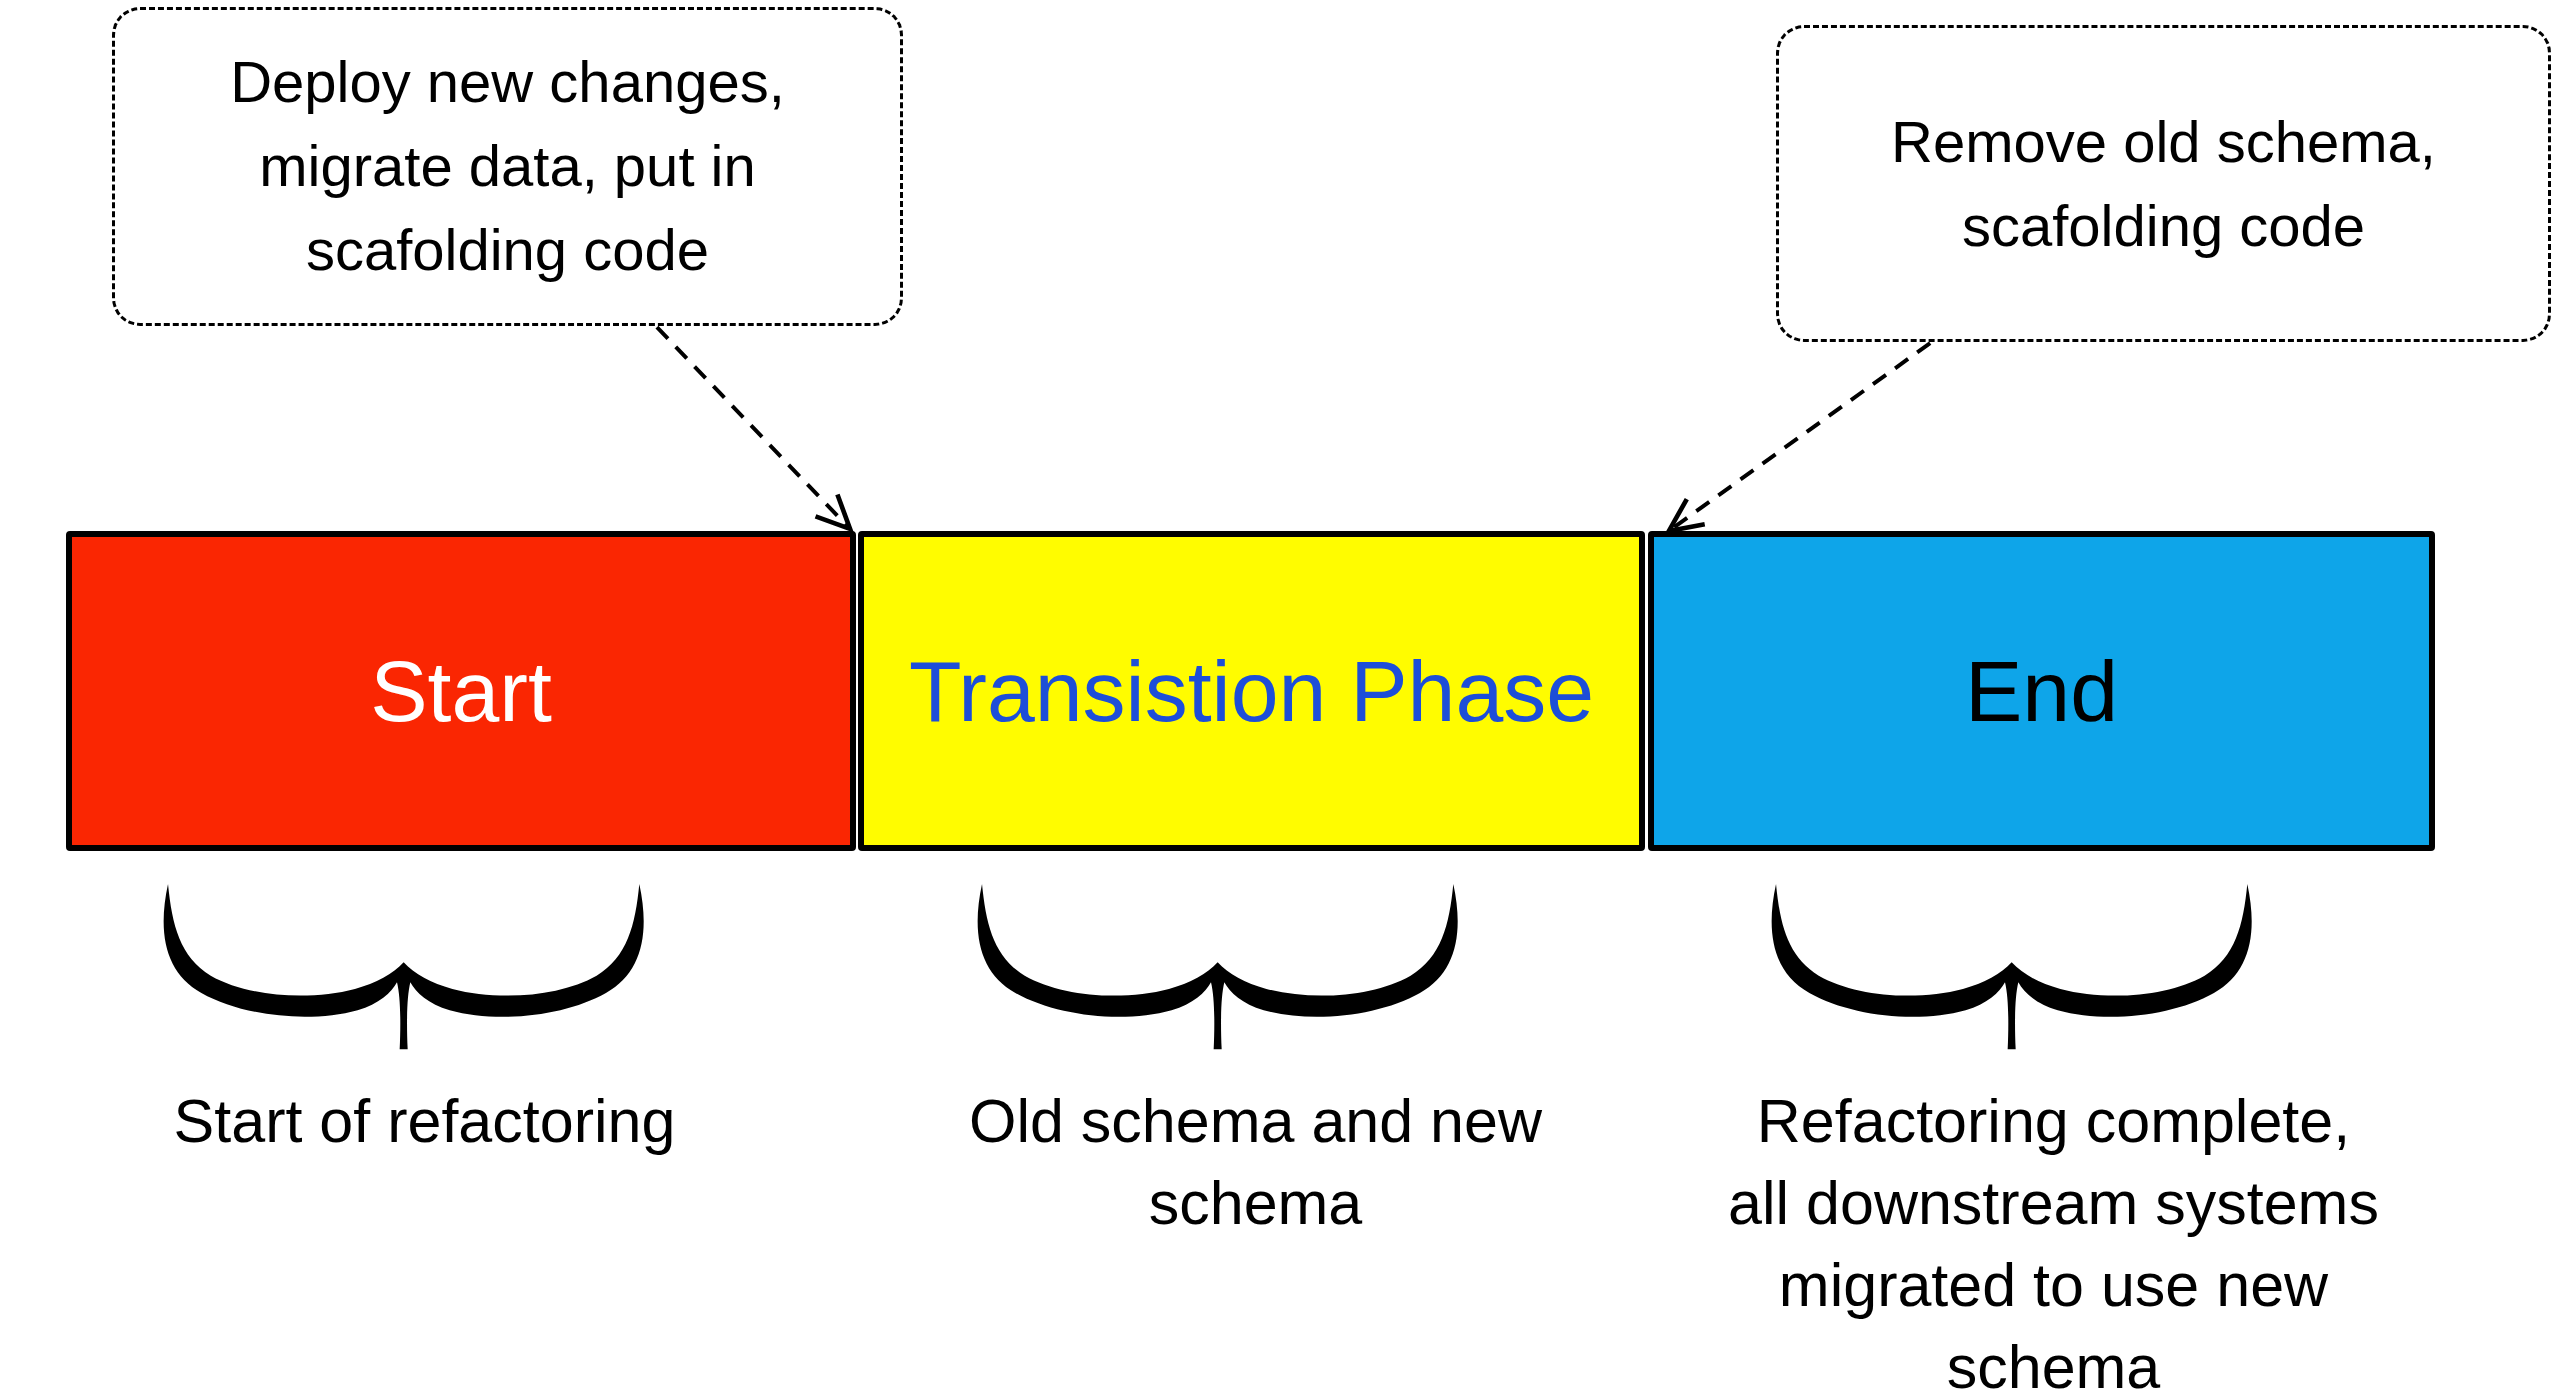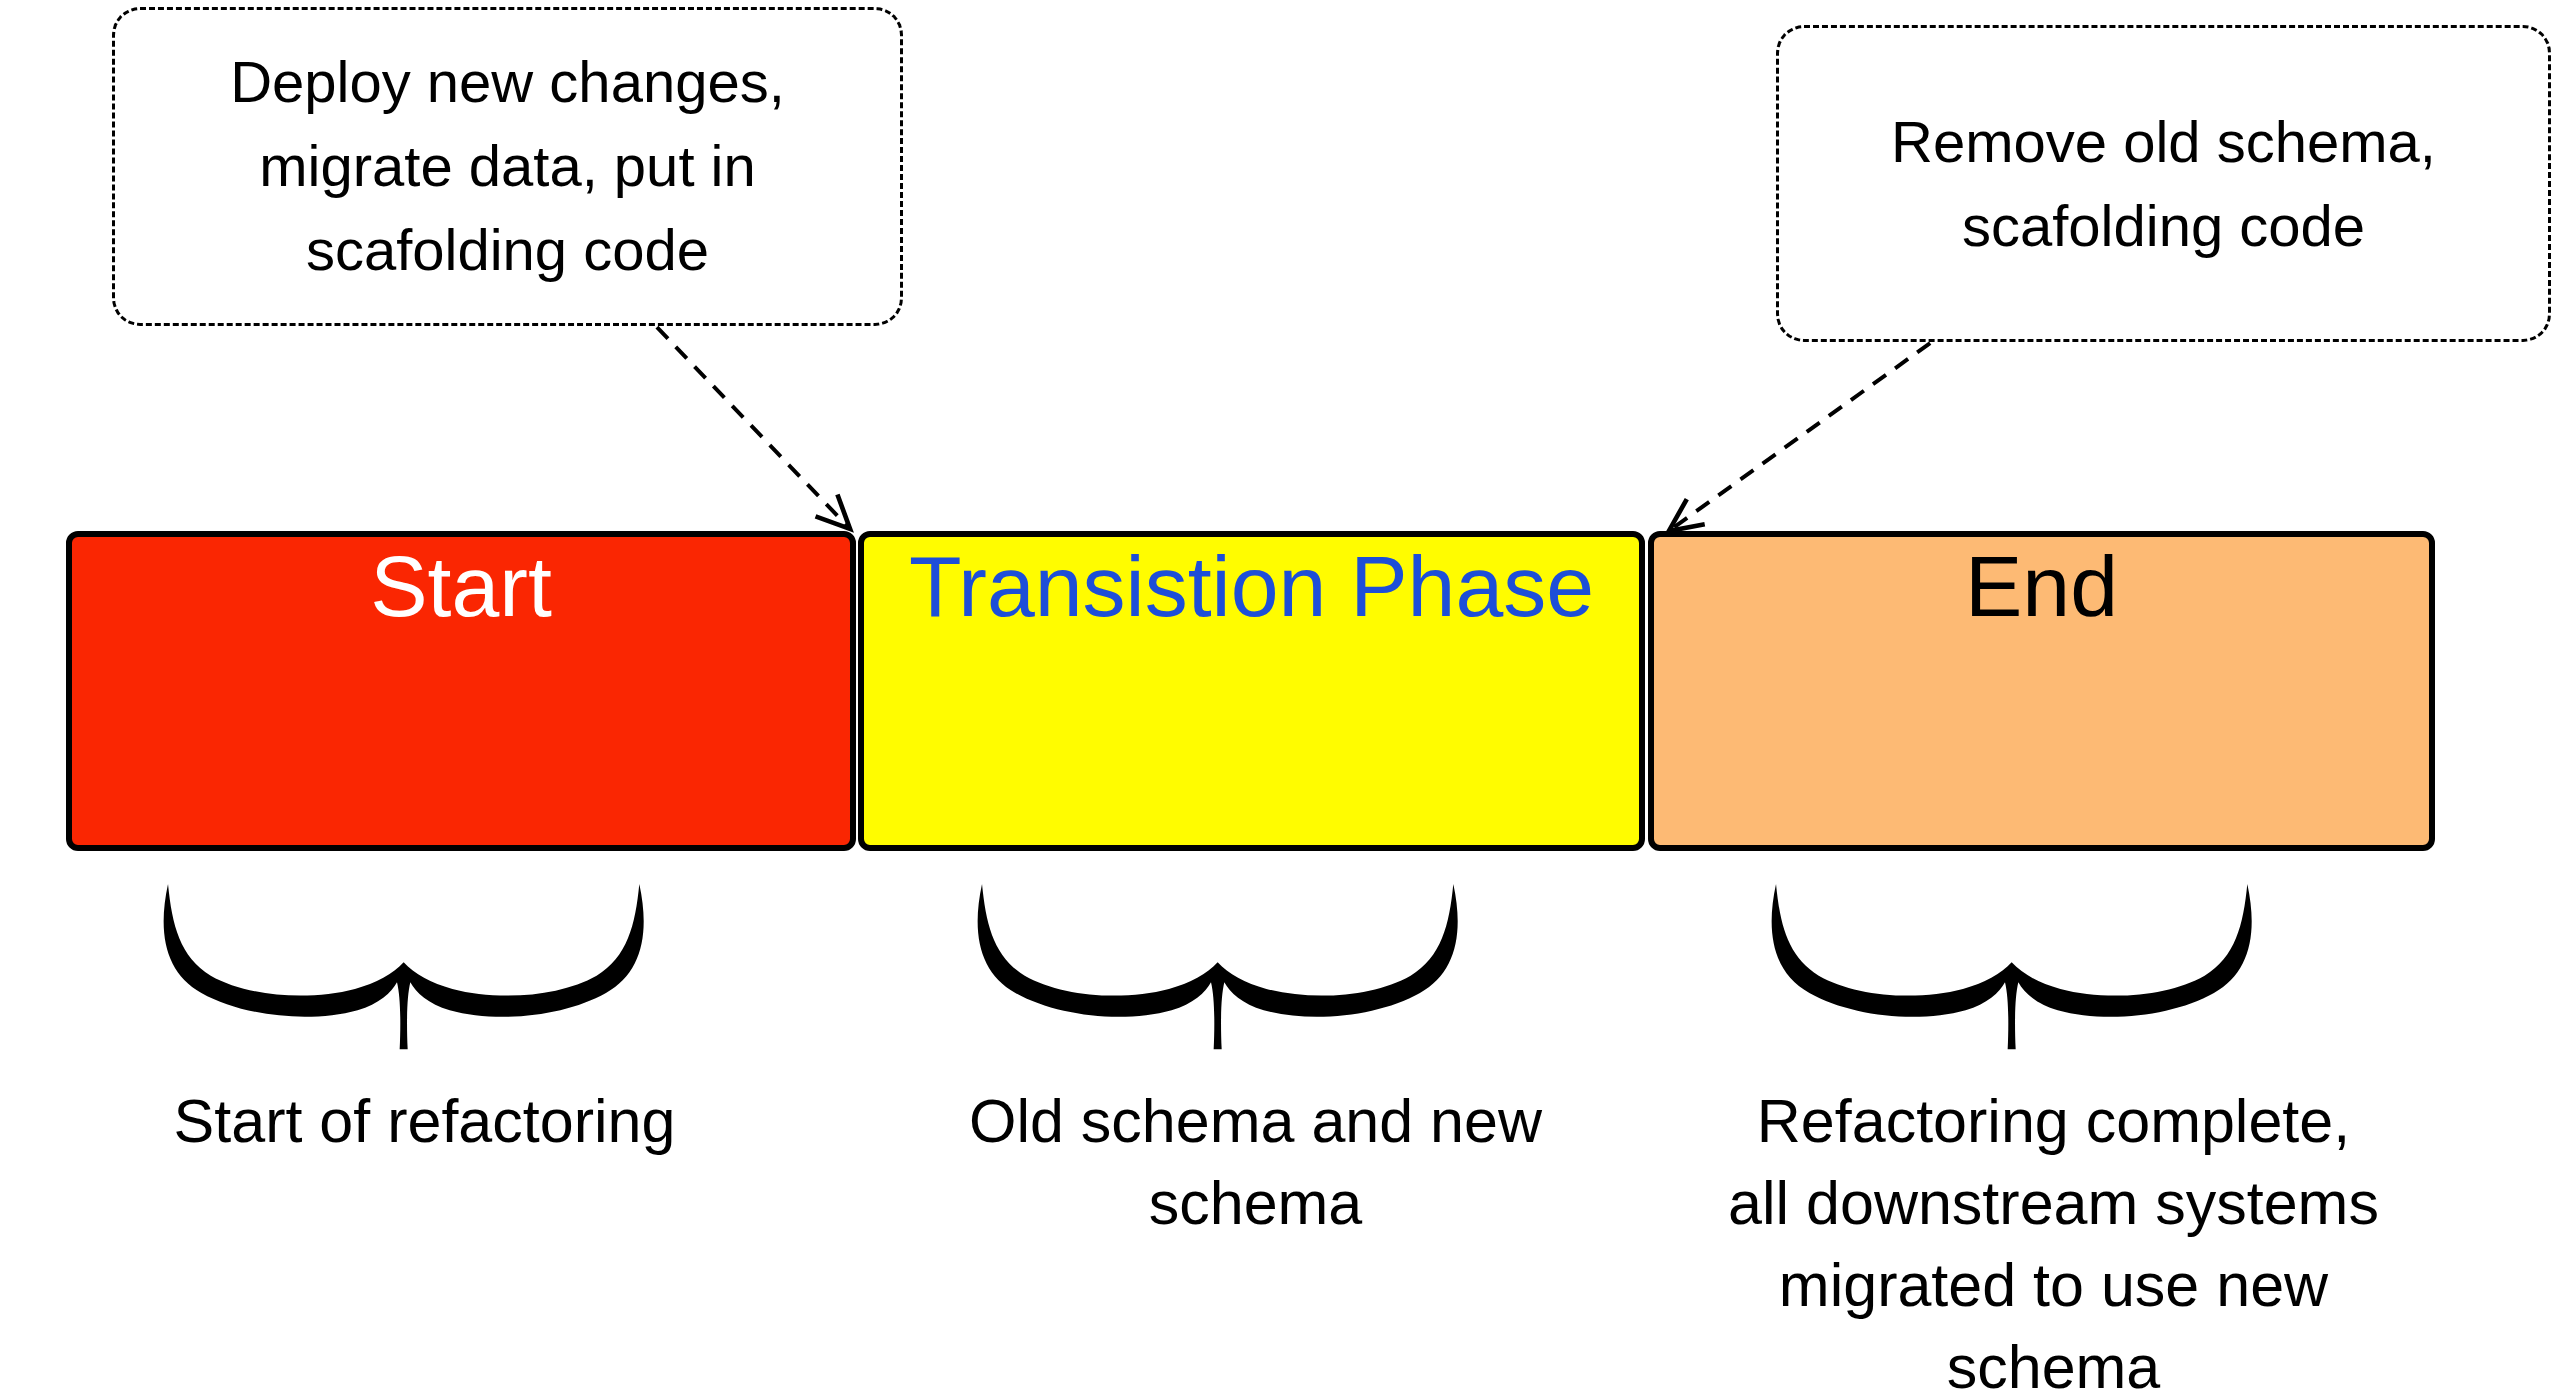--- a/index.html
+++ b/index.html
@@ -35,23 +35,23 @@
   }
   #callout-deploy { left: 112px; top: 6.6px;  width: 791px; height: 319px; }
   #callout-remove { left: 1776px; top: 25px; width: 775px; height: 317px; }
 
   .phase-box {
     position: absolute;
     top: 531px;
     height: 320px;
     box-sizing: border-box;
     border: 6px solid #000000;
-    border-radius: 12px;
+    border-radius: 4px;
     display: flex;
-    align-items: flex-start;
+    align-items: center;
     justify-content: center;
   }
   #phase-start      { left: 66px;   width: 790px; }
   #phase-transition { left: 858px; width: 787px; }
   #phase-end        { left: 1648px; width: 787px; }
   .phase-label {
     font-size: 86px;
     letter-spacing: 0;
     white-space: nowrap;
   }
@@ -122,21 +122,21 @@
     <div class="callout-text">Remove old schema,
 scafolding code</div>
   </div>
 
   <div class="phase-box" id="phase-start" style="background-color: rgb(250, 38, 2);">
     <span class="phase-label" style="color: rgb(255, 255, 255);">Start</span>
   </div>
   <div class="phase-box" id="phase-transition" style="background-color: rgb(255, 252, 0);">
     <span class="phase-label" style="color: #1d4ed8;">Transistion Phase</span>
   </div>
-  <div class="phase-box" id="phase-end" style="background-color: #fdba74;">
+  <div class="phase-box" id="phase-end" style="background-color: #0ea5e9;">
     <span class="phase-label" style="color: rgb(0, 0, 0);">End</span>
   </div>
 
   <svg class="brace" id="brace-start" viewBox="0 0 740 253" preserveAspectRatio="none" xmlns="http://www.w3.org/2000/svg">
     <path class="brace-path" d="M 18 0
       C 2 74, 14 134, 68 164
       C 130 199, 230 210, 302 190
       C 334 181, 353 163, 361 148
       C 366 168, 367 206, 365 249
       L 377 249

